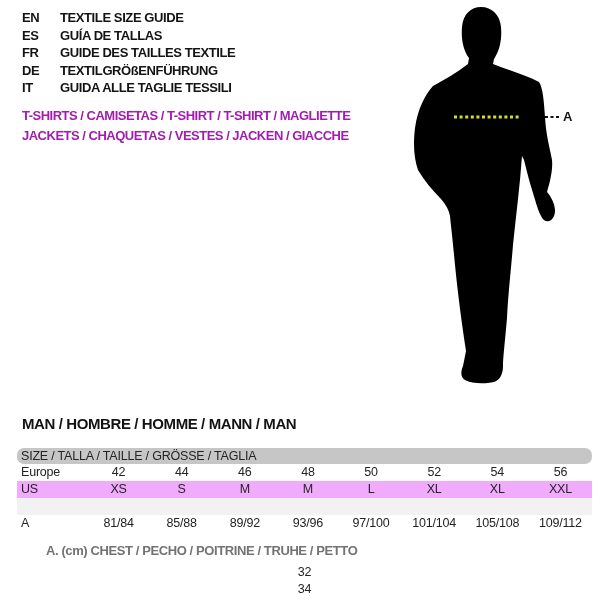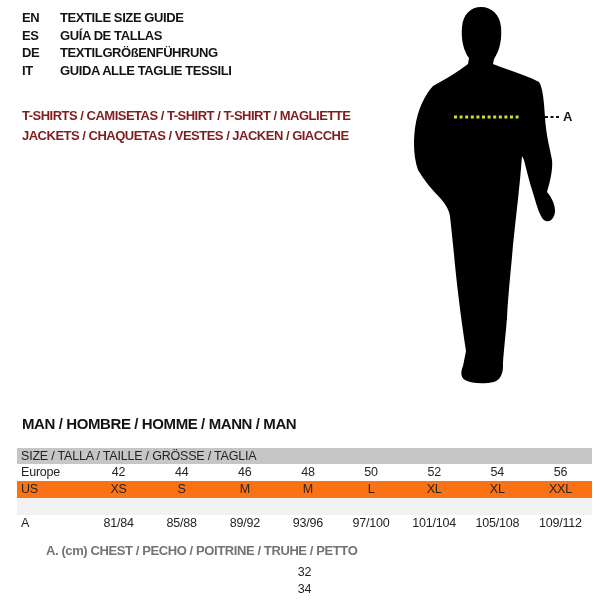--- a/index.html
+++ b/index.html
@@ -4,42 +4,45 @@
 <style>
   html,body { margin:0; padding:0; background:#fff; }
   #page {
     position:relative; width:600px; height:600px; background:#fff;
     font-family:"Liberation Sans", sans-serif; color:#111; overflow:hidden;
   }
   .lang-block { position:absolute; left:22px; top:9px; }
   .lang-row { line-height:17.6px; font-weight:700; font-size:13px; letter-spacing:-0.4px; white-space:nowrap; color:#131313; }
   .lang-code { display:inline-block; width:38px; }
   .cat-block { position:absolute; left:22px; top:106px; }
-  .cat-line { line-height:20px; font-weight:700; font-size:13px; letter-spacing:-0.5px; white-space:nowrap; color:#7f1d1d; }
+  .cat-line { line-height:20px; font-weight:700; font-size:13px; letter-spacing:-0.5px; white-space:nowrap; color:#a21caf; }
   .man-svg { position:absolute; left:400px; top:0; width:200px; height:400px; }
   .a-label { position:absolute; left:563px; top:109px; font-weight:700; font-size:13px; color:#131313; }
   .section-title { position:absolute; left:22px; top:415px; font-weight:700; font-size:15px; letter-spacing:-0.4px; white-space:nowrap; color:#131313; }
   .size-table { position:absolute; left:17px; top:448px; width:575px; font-size:12.5px; letter-spacing:-0.2px; color:#242424; }
-  .thead { height:16px; line-height:16px; padding-left:4px; white-space:nowrap; }
+  .thead { height:16px; line-height:16px; padding-left:4px; white-space:nowrap;border-radius:7px; }
   .trow { display:flex; height:17px; line-height:17px; }
   .tlabel { flex:0 0 66px; padding-left:4px; white-space:nowrap; }
   .tcell { flex:1 1 0; text-align:center; white-space:nowrap; }
   .footnote { position:absolute; left:22px; top:543px; font-weight:700; font-size:13px; letter-spacing:-0.4px; white-space:nowrap; color:#737373;margin-left:24px; }
 </style>
 </head>
 <body>
 
 <div id="page">
 
   <div class="lang-block">
     <div class="lang-row">
       <span class="lang-code">EN</span><span>TEXTILE SIZE GUIDE</span>
     </div>
     <div class="lang-row">
       <span class="lang-code">ES</span><span>GUÍA DE TALLAS</span>
+    </div>
+    <div class="lang-row">
+      <span class="lang-code">FR</span><span>GUIDE DES TAILLES TEXTILE</span>
     </div>
     <div class="lang-row">
       <span class="lang-code">DE</span><span>TEXTILGRÖßENFÜHRUNG</span>
     </div>
     <div class="lang-row">
       <span class="lang-code">IT</span><span>GUIDA ALLE TAGLIE TESSILI</span>
     </div>
   </div>
 
   <div class="cat-block">
@@ -93,21 +96,21 @@
       <div class="tcell">42</div>
       <div class="tcell">44</div>
       <div class="tcell">46</div>
       <div class="tcell">48</div>
       <div class="tcell">50</div>
       <div class="tcell">52</div>
       <div class="tcell">54</div>
       <div class="tcell">56</div>
     </div>
 
-    <div class="trow" style="background: #f97316; justify-content: space-between;">
+    <div class="trow" style="background: #f0abfc; justify-content: space-between;">
       <div class="tlabel">US</div>
       <div class="tcell">XS</div>
       <div class="tcell">S</div>
       <div class="tcell">M</div>
       <div class="tcell">M</div>
       <div class="tcell">L</div>
       <div class="tcell">XL</div>
       <div class="tcell">XL</div>
       <div class="tcell">XXL</div>
     </div>

